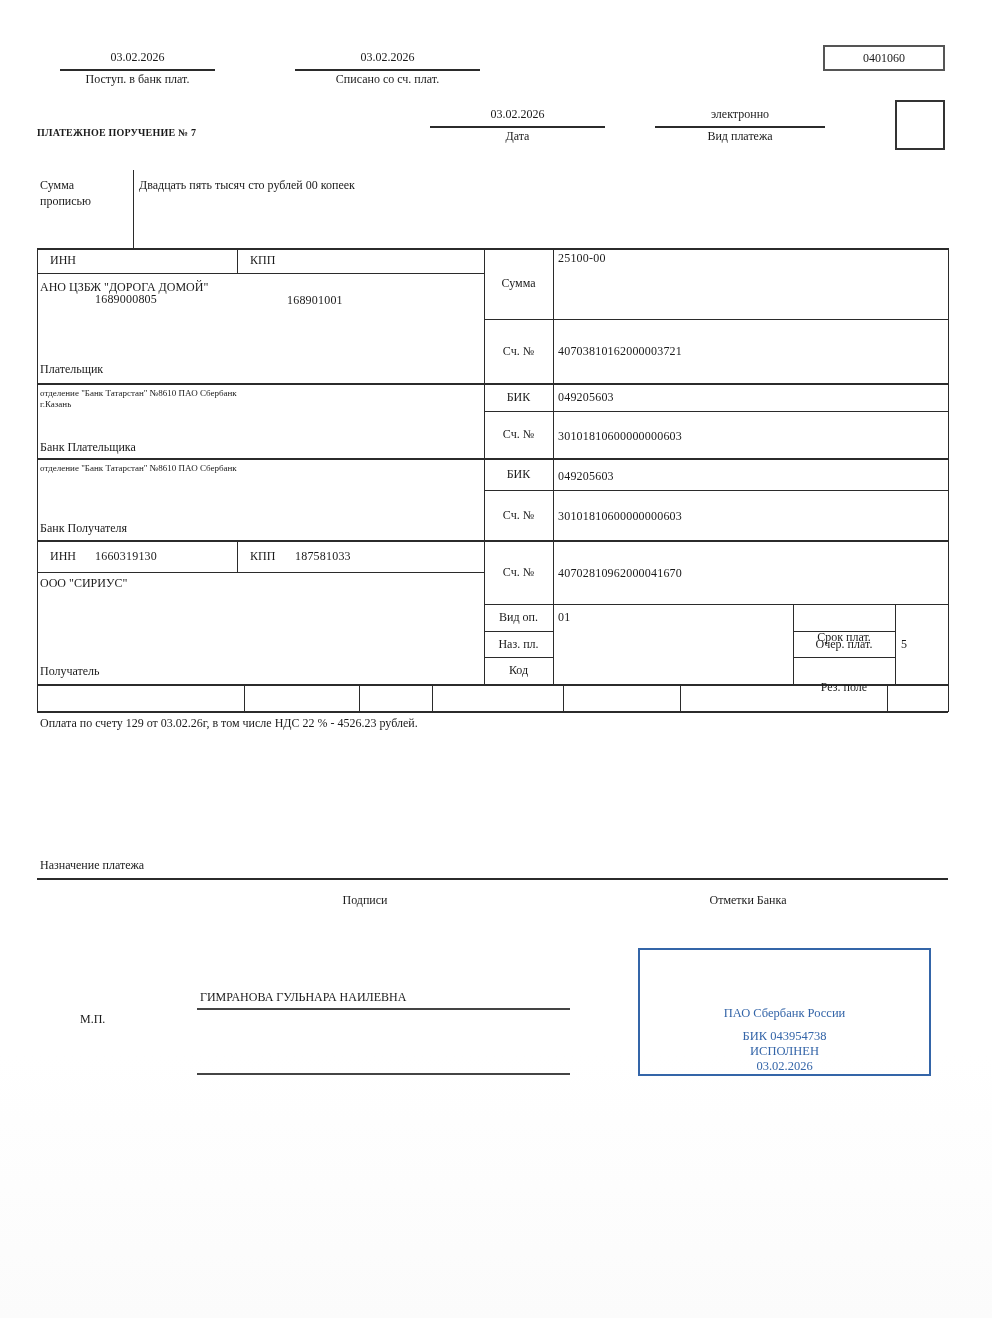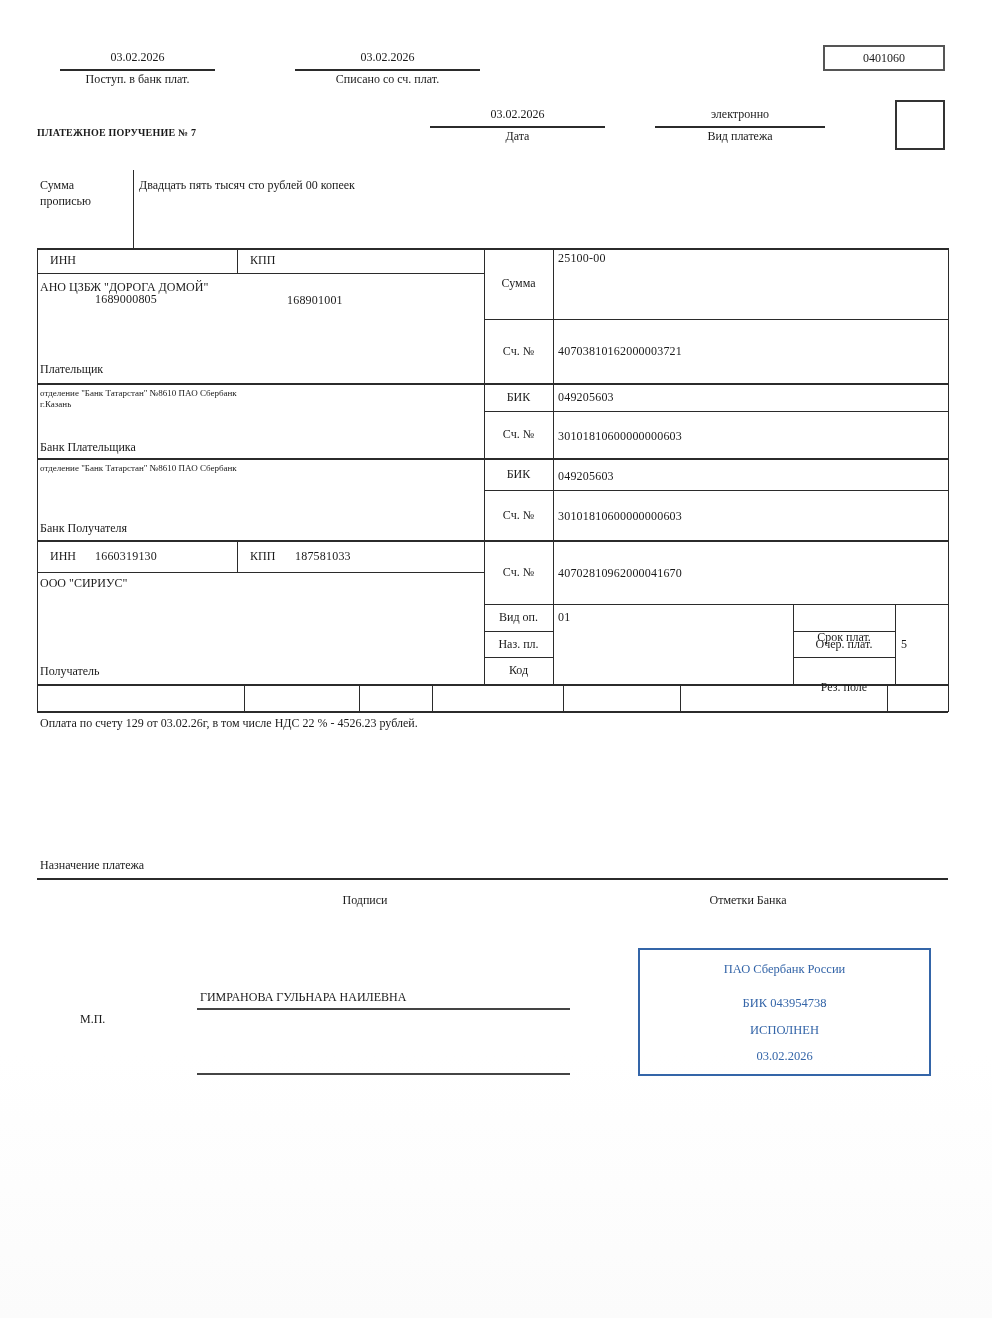--- a/index.html
+++ b/index.html
@@ -180,19 +180,19 @@
 
   <div class="abs center" style="left:265px;top:893px;width:200px;">Подписи</div>
   <div class="abs center" style="left:648px;top:893px;width:200px;">Отметки Банка</div>
 
   <div class="abs" style="left:200px;top:990px;">ГИМРАНОВА ГУЛЬНАРА НАИЛЕВНА</div>
   <div class="hline" style="left:197px;top:1008px;width:373px;height:2px;background:#444;"></div>
   <div class="abs" style="left:80px;top:1012px;">М.П.</div>
   <div class="hline" style="left:197px;top:1073px;width:373px;height:2px;background:#444;"></div>
 
   <div class="abs stamp" style="left: 638px; top: 948px; width: 293px; height: 128px; border-color: rgb(52, 101, 168);">
-    <div style="color: rgb(52, 101, 168);">ПАО Сбербанк России</div>
+    <div style="color: rgb(52, 101, 168); margin-top: 44px;">ПАО Сбербанк России</div>
     <div style="margin-top: 8px; color: rgb(52, 101, 168);">БИК 043954738</div>
     <div style="color: rgb(52, 101, 168);">ИСПОЛНЕН</div>
     <div style="color: rgb(52, 101, 168);">03.02.2026</div>
   </div>
 
 </div>
 
 </body></html>

